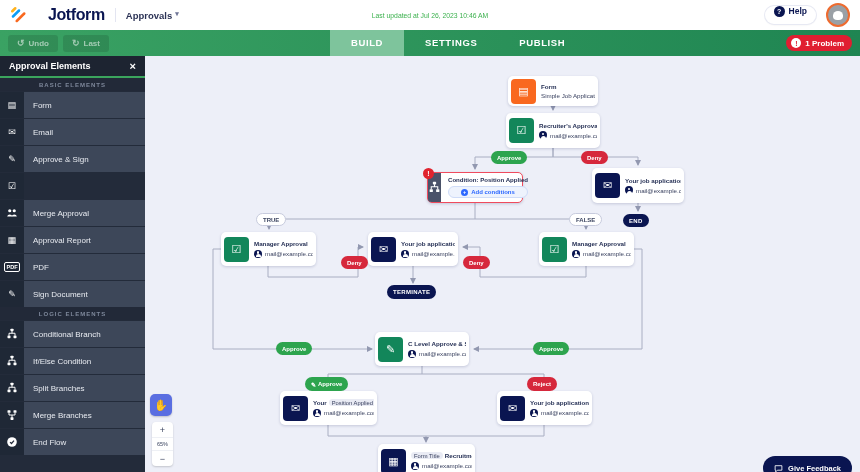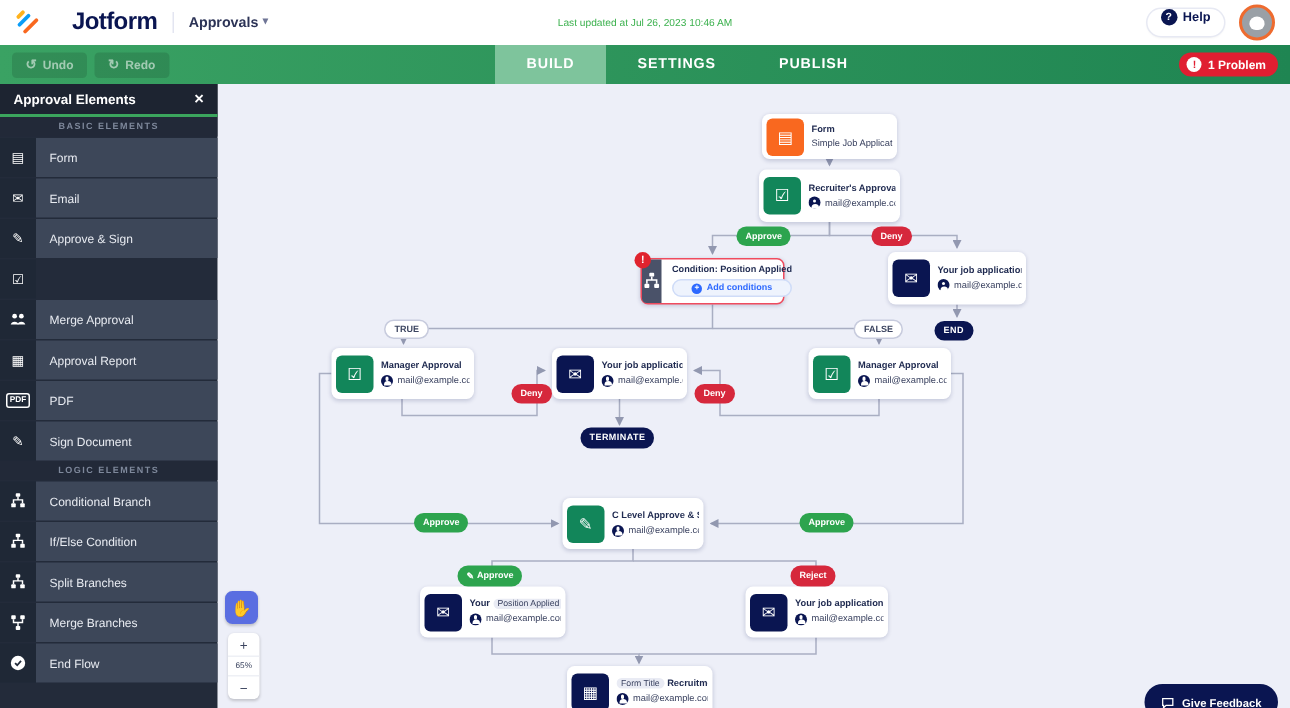--- a/index.html
+++ b/index.html
@@ -148,21 +148,21 @@
 </div>
 
 <div class="toolbar">
   <div class="history">
     <div class="hist-btn">
       <span class="hist-ico">↺</span>
       <span>Undo</span>
     </div>
     <div class="hist-btn">
       <span class="hist-ico">↻</span>
-      <span>Redo</span>
+      <span>Last</span>
     </div>
   </div>
   <div class="tabs">
     <div class="tab active">BUILD</div>
     <div class="tab">SETTINGS</div>
     <div class="tab">PUBLISH</div>
   </div>
   <div class="problem-pill">
     <span class="excl">!</span>
     <span>1 Problem</span>

